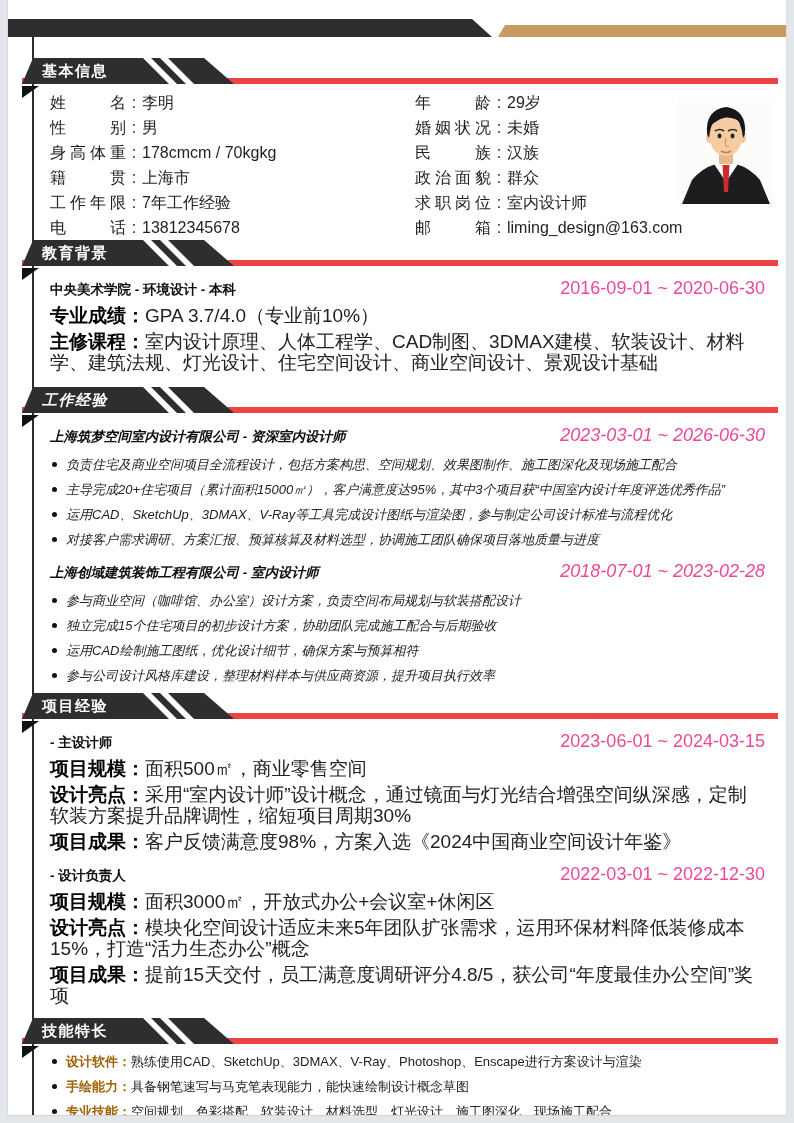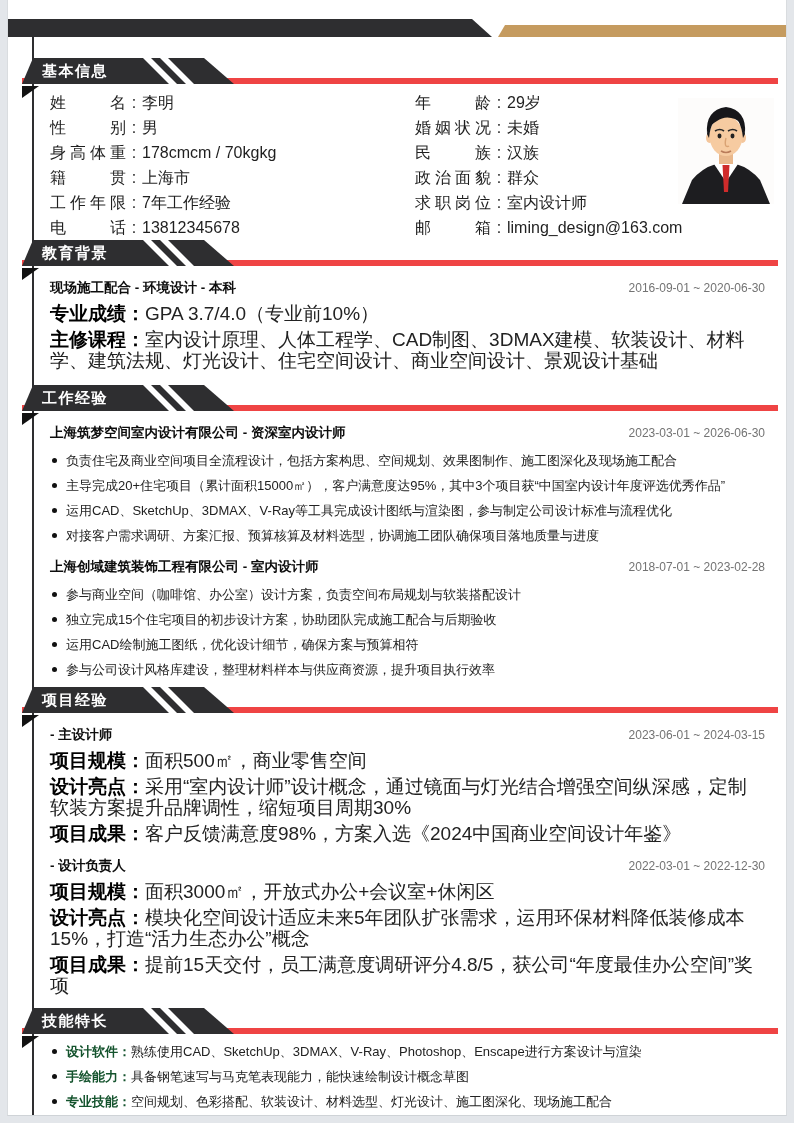--- a/index.html
+++ b/index.html
@@ -70,36 +70,36 @@
     position:absolute; right:12px; top:98px; width:96px; height:106px;
     overflow:hidden; background:#fdfdfd; z-index:3;
   }
   .photo svg { display:block; width:96px; height:106px; }
 
   
   .entry-head {
     display:flex; justify-content:space-between; align-items:baseline;
     margin-top:12px; font-size:13.5px; font-weight:bold; color:#0d0d0d; line-height:20px;
   }
-  .date { font-weight:normal; font-size:12px; color:#737373; white-space:nowrap;text-align:right; }
+  .date { font-weight:normal; font-size:18px; color:#ec4899; white-space:nowrap;text-align:right; }
   .detail { font-size:19px; line-height:21px; margin-top:5px; color:#222; }
   .detail b { color:#000; }
 
   ul.bullets { list-style:none; margin-top:8px; }
   ul.bullets li {
     position:relative; padding-left:16px;
     font-size:13px; line-height:19px; margin-bottom:6px; color:#222;
   }
   ul.bullets li::before {
     content:""; position:absolute; left:2px; top:7px;
     width:5px; height:5px; border-radius:50%; background:#111;
   }
-  ul.bullets li b { color:#14532d; }
-
-  .mt-s1{margin-top:21px;} .mt-s2{} .mt-s3{margin-top:14px;}
+  ul.bullets li b { color:#a16207; }
+
+  .mt-s1{margin-top:21px;} .mt-s2{} .mt-s3{margin-top:14px;font-style:italic;}
   .mt-s4{margin-top:8px;} .mt-s5{margin-top:12px;}
 </style>
 </head>
 <body>
 
 <div class="sheet">
 
   <div class="topbar">
     <div class="topbar-dark"></div>
     <div class="topbar-gold"></div>
@@ -217,21 +217,21 @@
           <polygon class="badge-poly" points="11,0 182,0 212,26 0,26"></polygon>
           <polygon class="badge-stripe" points="121,0 129,0 155,26 147,26"></polygon>
           <polygon class="badge-stripe" points="138,0 146,0 172,26 164,26"></polygon>
         </svg>
         <span class="badge-label">教育背景</span>
       </div>
       <div class="fold"></div>
     </div>
     <div class="sec-body">
       <div class="entry-head">
-        <span>现场施工配合 - 环境设计 - 本科</span>
+        <span>中央美术学院 - 环境设计 - 本科</span>
         <span class="date">2016-09-01 ~ 2020-06-30</span>
       </div>
       <p class="detail"><b><span>专业成绩</span><span>：</span></b><span>GPA 3.7/4.0（专业前10%）</span></p>
       <p class="detail"><b><span>主修课程</span><span>：</span></b><span>室内设计原理、人体工程学、CAD制图、3DMAX建模、软装设计、材料学、建筑法规、灯光设计、住宅空间设计、商业空间设计、景观设计基础</span></p>
     </div>
   </div>
 
   <div class="section mt-s3">
     <div class="sec-head">
       <div class="badge">

